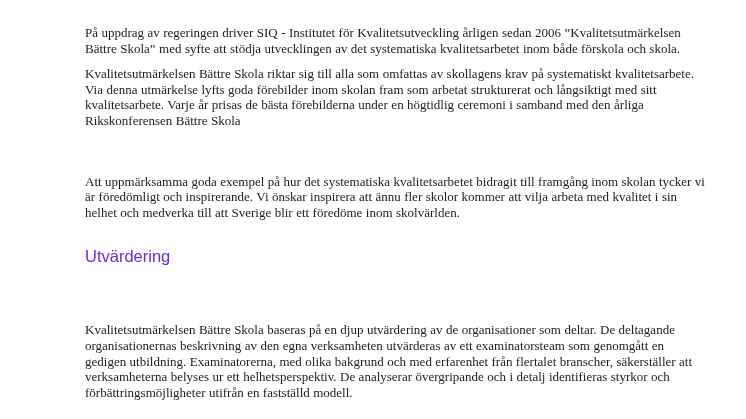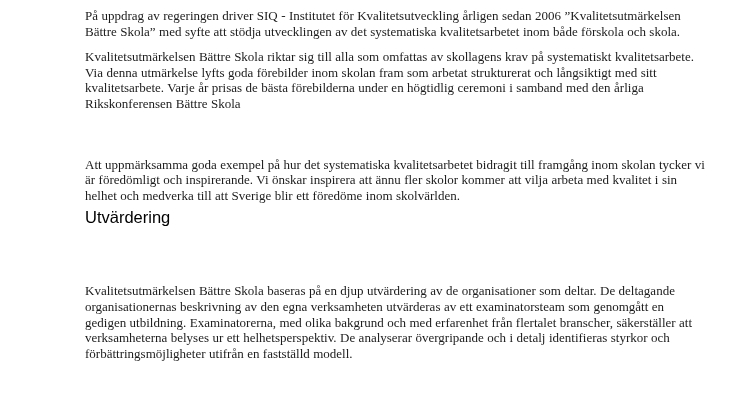--- a/index.html
+++ b/index.html
@@ -11,40 +11,40 @@
     width: 746px;
     height: 419px;
     overflow: hidden;
     font-family: "Liberation Serif", serif;
     color: #1b1b1b;
   }
   .page {
     box-sizing: border-box;
     width: 746px;
     height: 419px;
-    padding: 8px 38px 0 85px;
+    padding: 25px 38px 0 85px;
     background: #ffffff;
   }
   .body-text {
     width: 622px;
     margin: 0;
     font-size: 13px;
     line-height: 15.6px;
     text-align: left;
     word-spacing: 0.2px;
   }
   .para-1 { margin-bottom: 10px; }
   .para-2 { margin-bottom: 45px; }
-  .para-3 { margin-bottom: 4px; }
+  .para-3 { margin-bottom: 26px; }
   .para-4 { margin-bottom: 8px; }
   .section-heading {
     font-family: "Liberation Sans", sans-serif;
     font-size: 16.5px;
     font-weight: 400;
-    color: #000000;
+    color: #6d28d9;
     line-height: 20px;
     margin: 0 0 56px 0;
   }
 </style>
 </head>
 <body>
 
 <div class="page">
   <p class="body-text para-1">På uppdrag av regeringen driver SIQ - Institutet för Kvalitetsutveckling årligen sedan 2006 ”Kvalitetsutmärkelsen Bättre Skola” med syfte att stödja utvecklingen av det systematiska kvalitetsarbetet inom både förskola och skola.</p>
 

